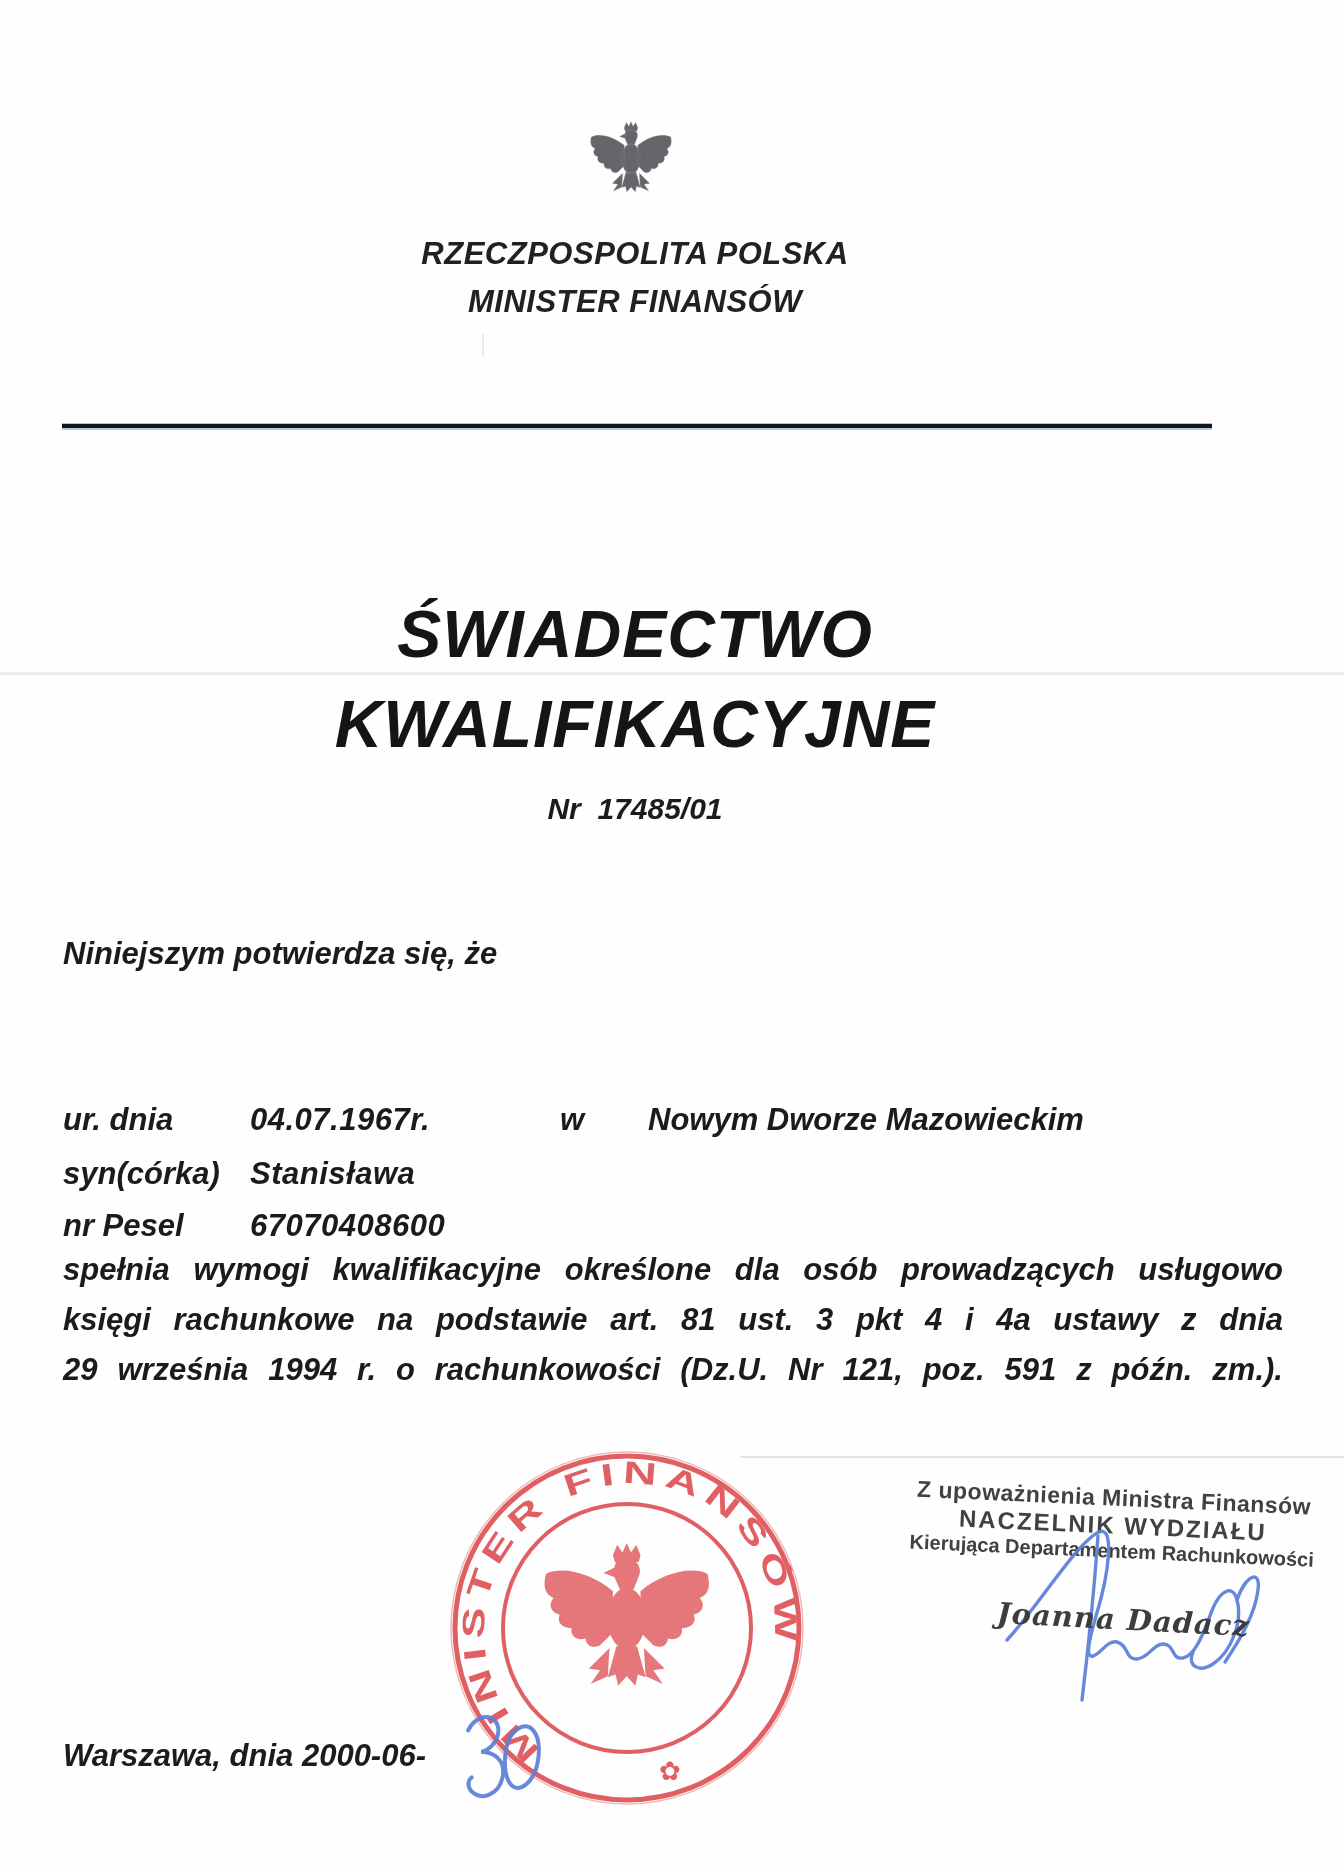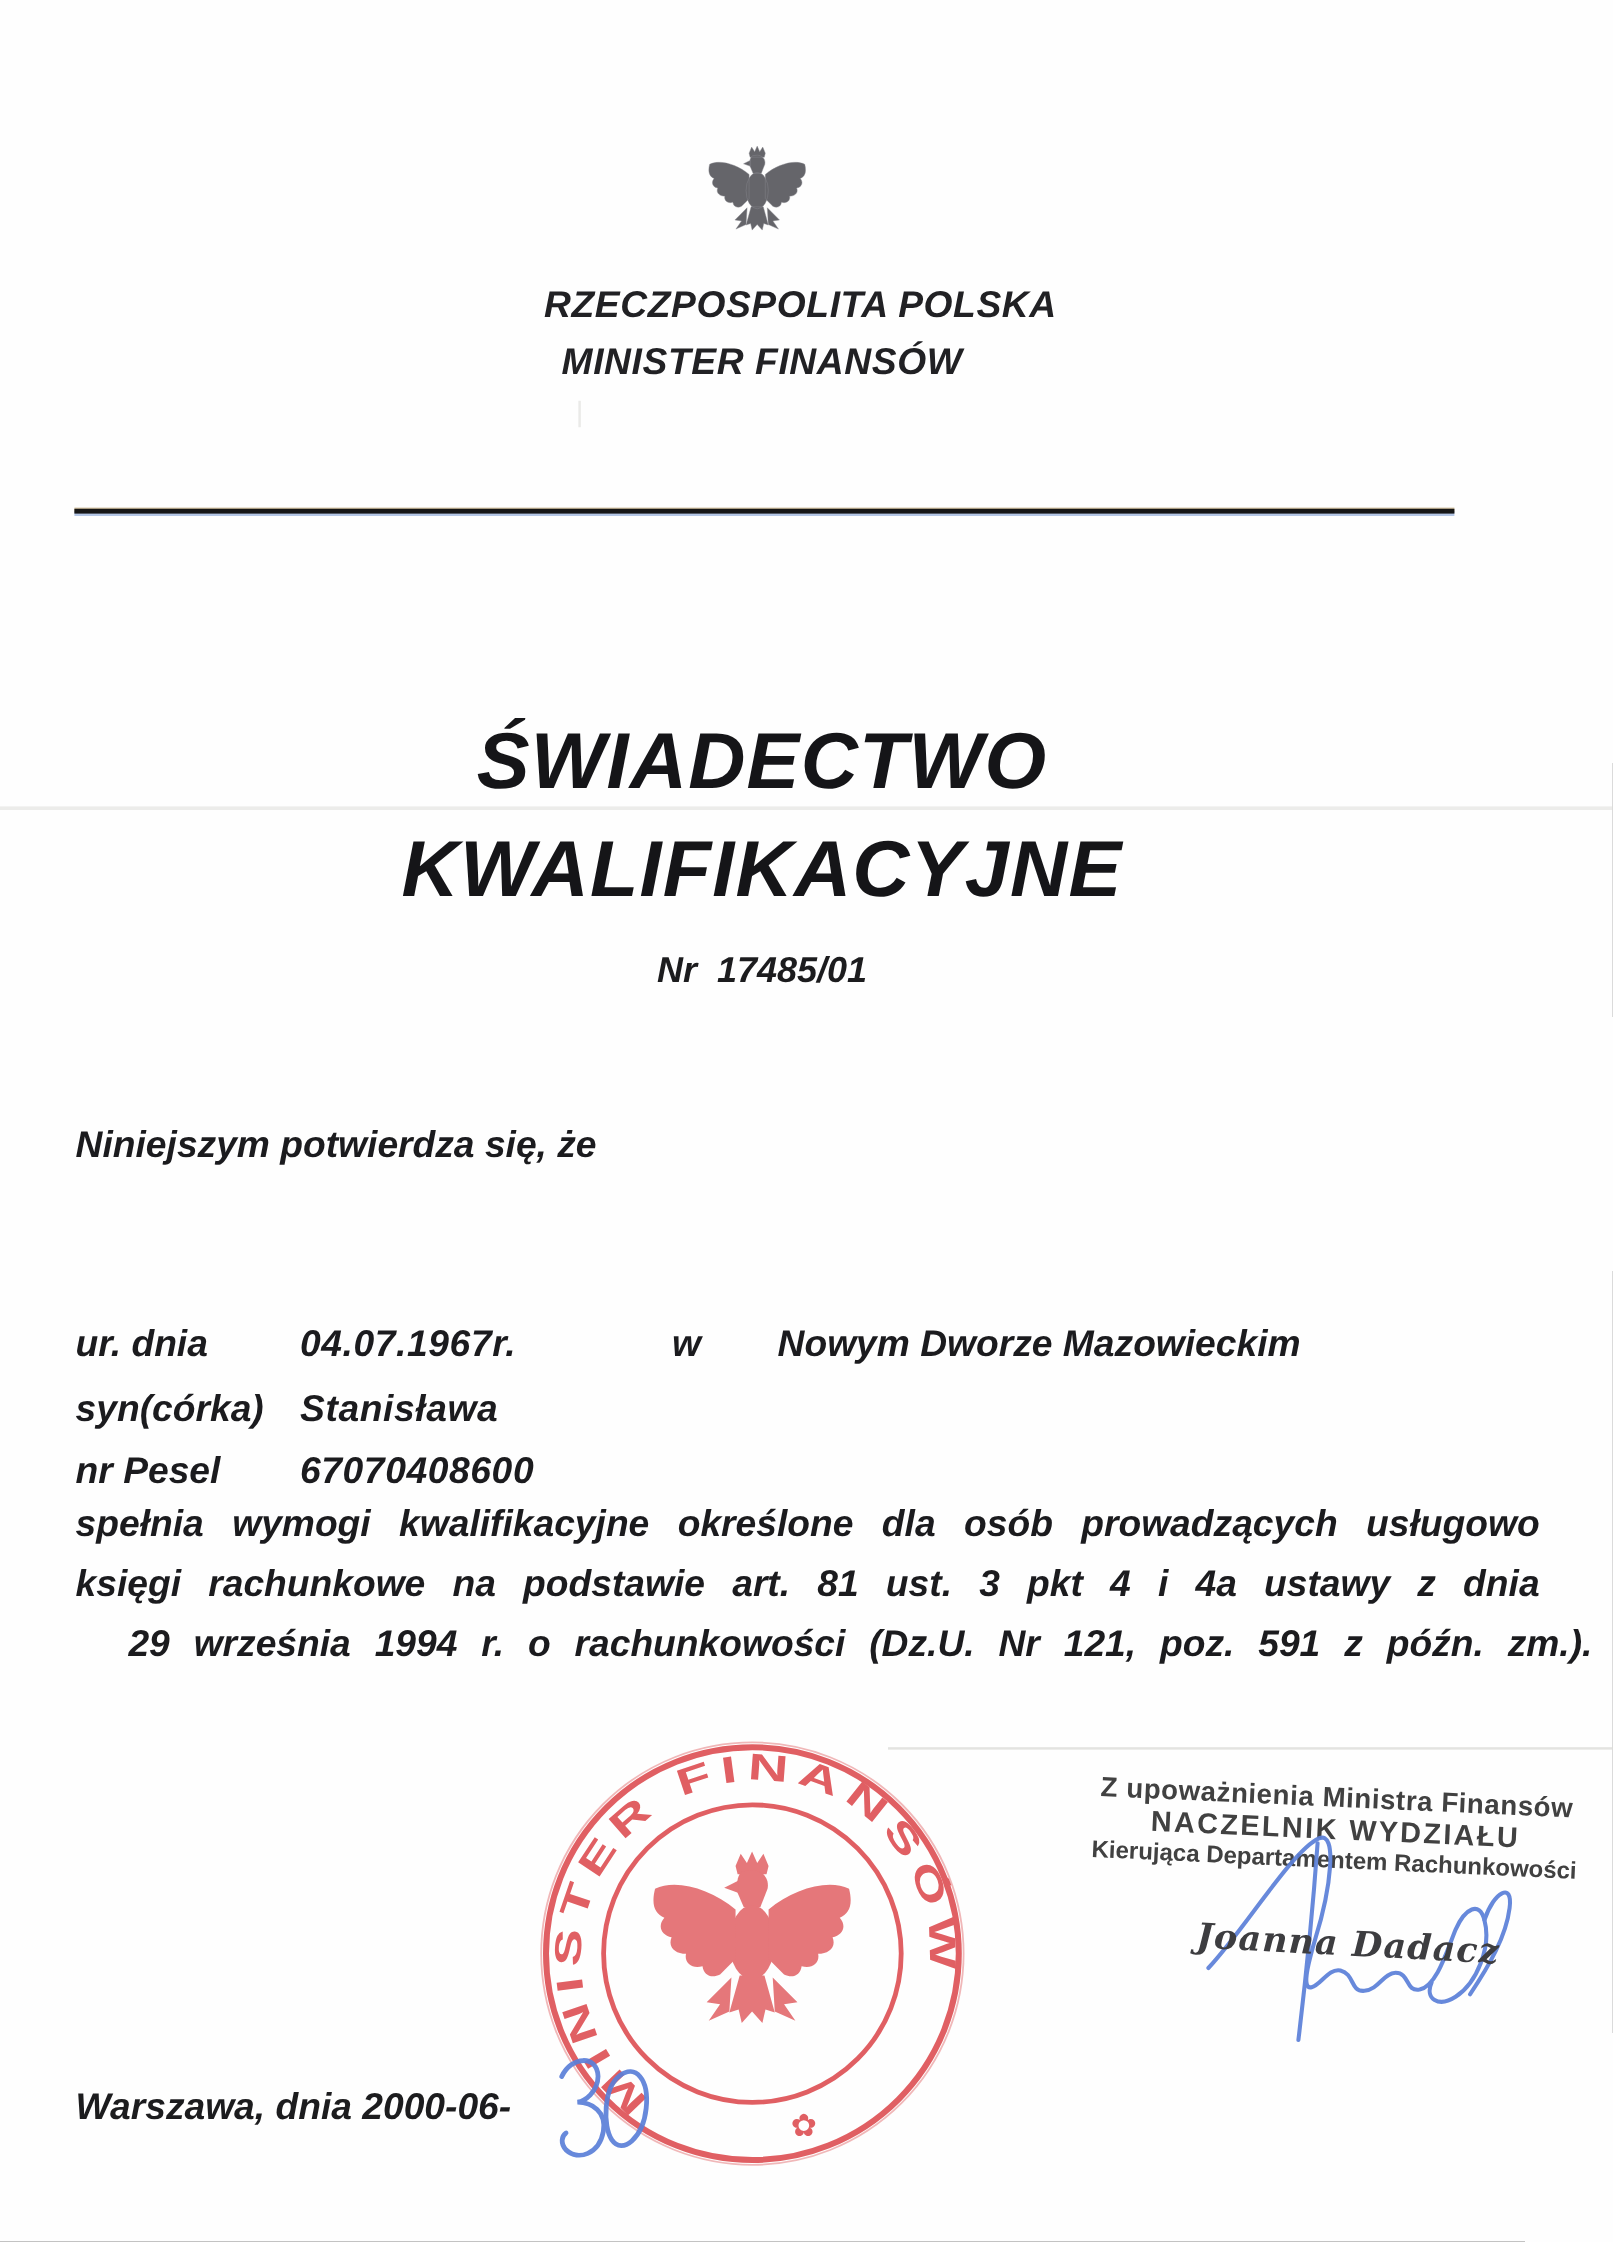--- a/index.html
+++ b/index.html
@@ -84,21 +84,21 @@
 
   <div class="abs artifact" style="left:0;top:672px;width:1344px;height:3px;opacity:.55;"></div>
   <div class="abs artifact" style="left:740px;top:1456px;width:604px;height:2px;opacity:.8;"></div>
   <div class="abs artifact" style="left:482px;top:334px;width:2px;height:22px;opacity:.6;"></div>
 
   <svg class="abs" style="left:588px;top:112px" width="86" height="92" viewBox="0 0 102 86">
     <use href="#eagle" fill="#55555a" opacity="0.9"></use>
     <use href="#eagle" fill="none" stroke="#8a8a90" stroke-width="0.6" opacity="0.7"></use>
   </svg>
 
-  <div class="abs bi hdr centerline" style="top:236px;padding-left:32px;">RZECZPOSPOLITA POLSKA</div>
+  <div class="abs bi hdr centerline" style="top:236px;">RZECZPOSPOLITA POLSKA</div>
   <div class="abs bi hdr centerline" style="top:284px;">MINISTER FINANSÓW</div>
 
   <div class="abs rule"></div>
 
   <div class="abs bi title centerline" style="top:596px;">ŚWIADECTWO</div>
   <div class="abs bi title centerline" style="top:686px;">KWALIFIKACYJNE</div>
   <div class="abs bi nr centerline" style="top:792px;">Nr  17485/01</div>
 
   <div class="abs bi body-text" style="left:63px;top:936px;text-align:center;">Niniejszym potwierdza się, że</div>
 
@@ -112,21 +112,21 @@
     <span class="abs bi body-text field-label">syn(córka)</span>
     <span class="abs bi body-text field-value">Stanisława</span>
   </div>
   <div class="abs" style="top:1208px;left:0;width:1344px;height:40px;">
     <span class="abs bi body-text field-label">nr Pesel</span>
     <span class="abs bi body-text field-value">67070408600</span>
   </div>
 
   <div class="abs bi para" style="top:1252px;">spełnia wymogi kwalifikacyjne określone dla osób prowadzących usługowo</div>
   <div class="abs bi para" style="top:1302px;">księgi rachunkowe na podstawie art. 81 ust. 3 pkt 4 i 4a ustawy z dnia</div>
-  <div class="abs bi para" style="top:1352px;margin-left:44px;">29 września 1994 r. o rachunkowości (Dz.U. Nr 121, poz. 591 z późn. zm.).</div>
+  <div class="abs bi para" style="top:1352px;">29 września 1994 r. o rachunkowości (Dz.U. Nr 121, poz. 591 z późn. zm.).</div>
 
   <svg class="abs" style="left:437px;top:1438px" width="380" height="380" viewBox="0 0 380 380" opacity="0.88">
     <circle cx="190" cy="190" r="172" fill="none" stroke="#dd4a4e" stroke-width="5"></circle>
     <circle cx="190" cy="190" r="176" fill="none" stroke="#e4787a" stroke-width="1.5" opacity="0.6"></circle>
     <circle cx="190" cy="190" r="124" fill="none" stroke="#dd4a4e" stroke-width="4"></circle>
     <defs>
       <path id="ringpath" d="M 105 311 A 148 148 0 0 1 275 69 A 148 148 0 0 1 311 275" fill="none"></path>
     </defs>
     <text font-family="Liberation Sans, sans-serif" font-size="31" font-weight="bold" fill="#dd4a4e" letter-spacing="5">
       <textPath href="#ringpath" startOffset="0" textLength="615" lengthAdjust="spacingAndGlyphs">MINISTER   FINANSÓW</textPath>

